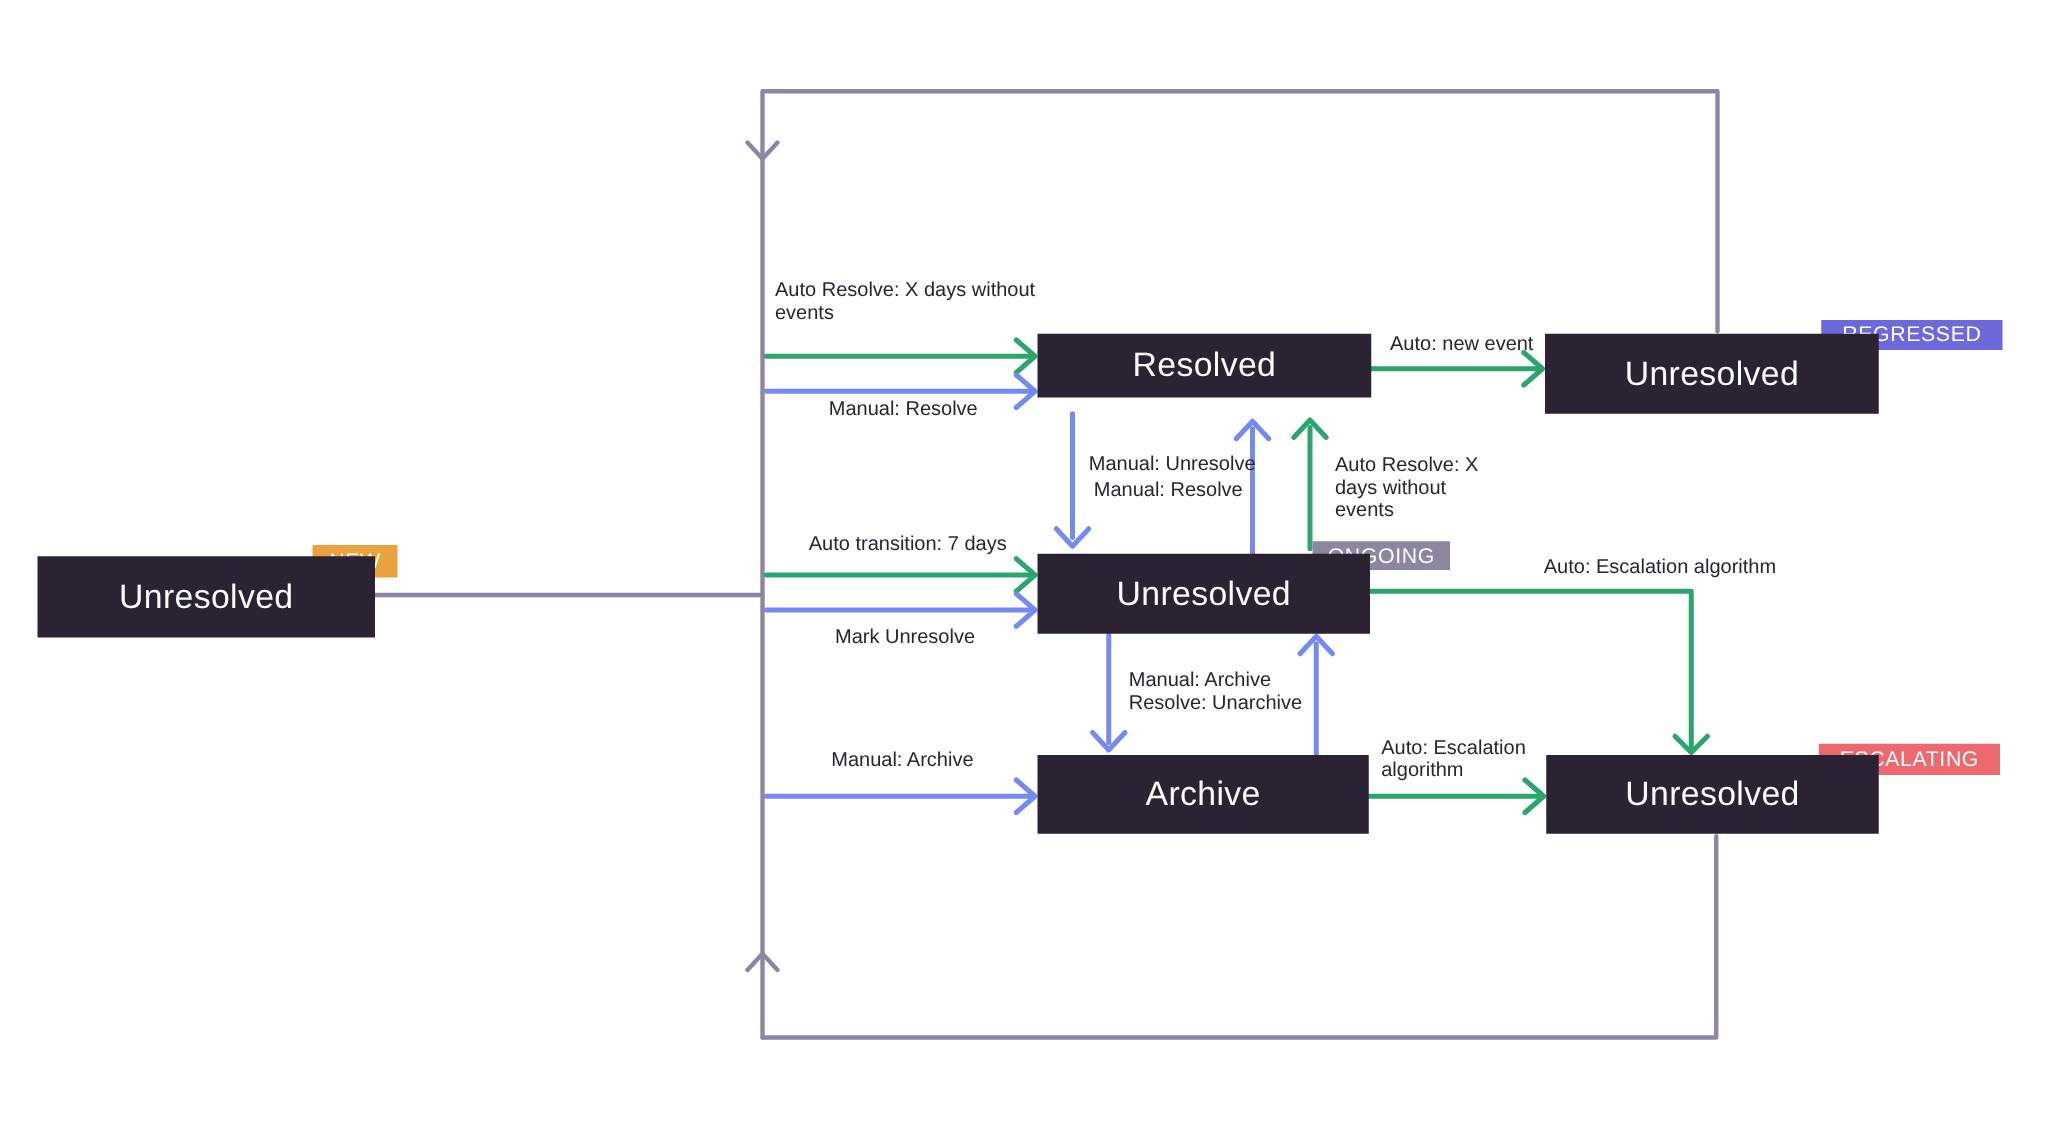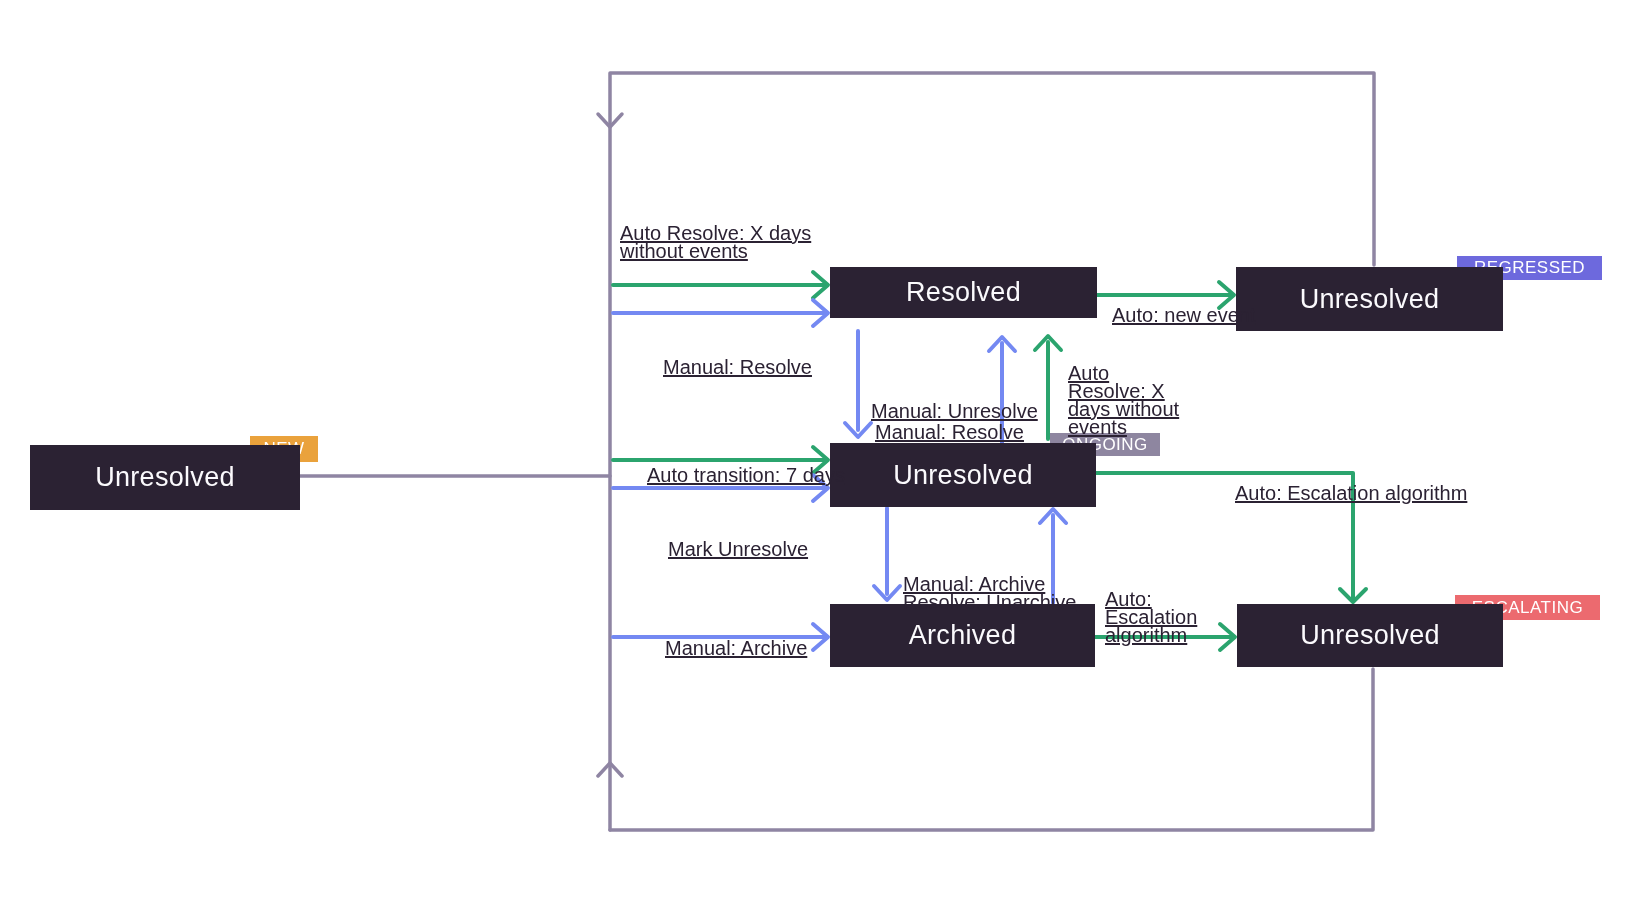--- a/index.html
+++ b/index.html
@@ -23,23 +23,23 @@
     position:absolute;z-index:1;color:#fff;
     display:flex;align-items:center;justify-content:center;
     font-size:17px;font-weight:500;letter-spacing:.5px;
   }
   .badge-new{background:var(--badge-new,#eaa23c);}
   .badge-ongoing{background:var(--badge-ongoing,#8e86a0);}
   .badge-regressed{background:var(--badge-regressed,#6d69dd);}
   .badge-escalating{background:var(--badge-escalating,#ec6a6f);}
   .lbl{
     position:absolute;z-index:3;color:var(--label-text,#2b2233);
-    font-size:20px;font-weight:500;line-height:18px;text-decoration:underline;
+    font-size:16px;font-weight:500;line-height:18px;
   }
-  .nw{white-space:nowrap;margin-top:39px;}
+  .nw{white-space:nowrap;}
 </style>
 </head>
 <body>
 
 <div class="stage">
 
   <svg class="wires" width="1636" height="906" viewBox="0 0 1636 906">
 
     <g>
       <path class="w" d="M300 476 H610"></path>
@@ -101,21 +101,21 @@
   <div class="node" style="left:30px;top:445px;width:270px;height:65px">
     <span>Unresolved</span>
   </div>
   <div class="node" style="left:830px;top:267px;width:267px;height:51px">
     <span>Resolved</span>
   </div>
   <div class="node" style="left:830px;top:443px;width:266px;height:64px">
     <span>Unresolved</span>
   </div>
   <div class="node" style="left:830px;top:604px;width:265px;height:63px">
-    <span>Archived</span>
+    <span>Archive</span>
   </div>
   <div class="node" style="left:1236px;top:267px;width:267px;height:64px">
     <span>Unresolved</span>
   </div>
   <div class="node" style="left:1237px;top:604px;width:266px;height:63px">
     <span>Unresolved</span>
   </div>
 
   <div class="lbl" style="left:620px;top:224px;width:212px">Auto Resolve: X days without events</div>
   <div class="lbl nw" style="left:663px;top:319px">Manual: Resolve</div>

